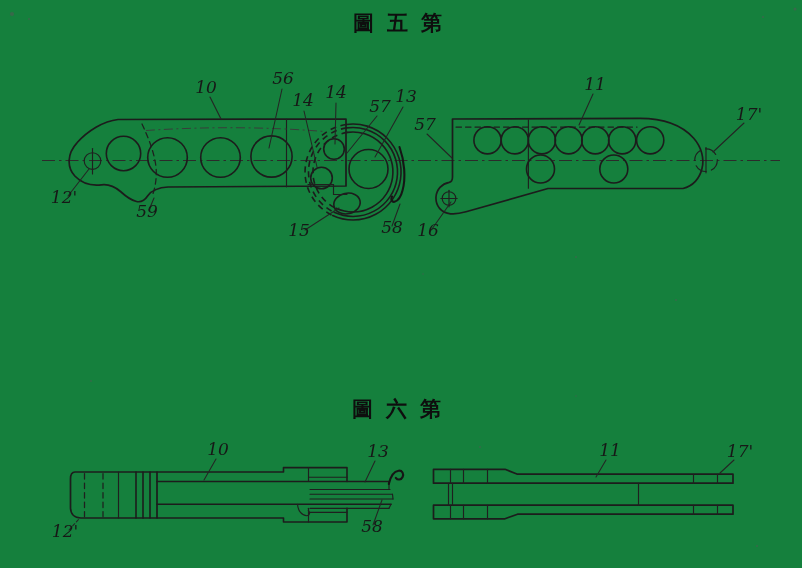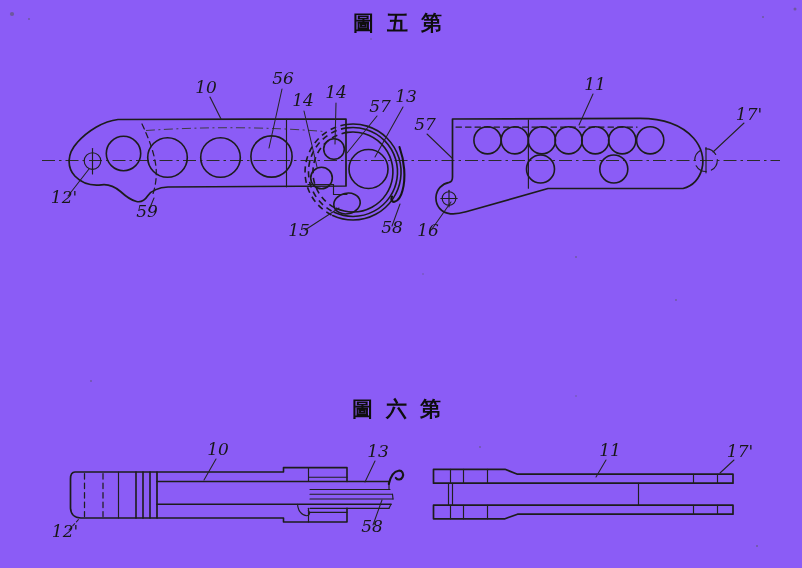--- a/index.html
+++ b/index.html
@@ -1,18 +1,18 @@
 <!DOCTYPE html>
 <html><head>
 <meta charset="utf-8">
 <style>
   html,body{margin:0;padding:0;background:#e8e8e6;}
   .page{
     position:relative;width:802px;height:568px;margin:0 auto;
-    background:#8b5cf6;overflow:hidden;
+    background:#15803d;overflow:hidden;
     font-family:"DejaVu Serif",serif;
   }
   svg{position:absolute;left:0;top:0;}
   .outline{fill:none;stroke:#1c1c1c;stroke-width:1.7;stroke-linejoin:round;stroke-linecap:round;}
   .outline2{fill:none;stroke:#1c1c1c;stroke-width:1.6;stroke-linejoin:round;stroke-linecap:round;}
   .thin{fill:none;stroke:#1f1f1f;stroke-width:1.15;stroke-linecap:round;}
   .leader{fill:none;stroke:#242424;stroke-width:1.05;stroke-linecap:round;}
   .cl{fill:none;stroke:#2b2b2b;stroke-width:1.05;stroke-dasharray:13 4 2.5 4;}
   .clsoft{fill:none;stroke:#3a3a3a;stroke-width:0.95;stroke-dasharray:9 3.5 2 3.5;}
   .hid{fill:none;stroke:#1f1f1f;stroke-width:1.25;stroke-dasharray:5.5 4;stroke-linecap:round;}

